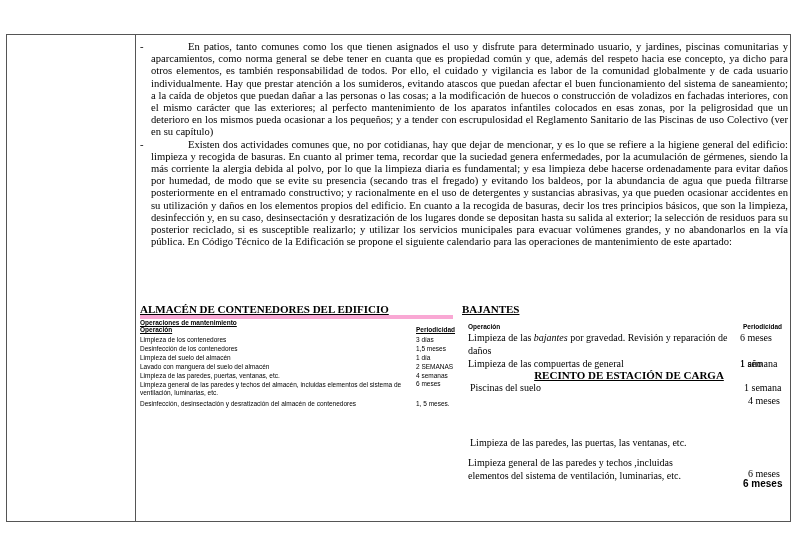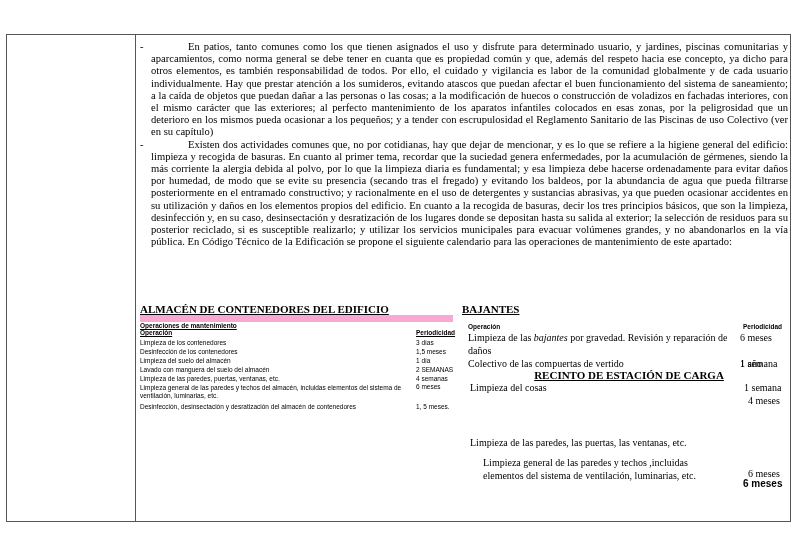--- a/index.html
+++ b/index.html
@@ -9,21 +9,21 @@
   .content { position:absolute; left:140px; top:41px; width:648px; }
   .serif { font-family:"Liberation Serif", "DejaVu Serif", serif; }
   .sans { font-family:"Liberation Sans", "DejaVu Sans", sans-serif; }
   .para { position:relative; font-size:10.6px; line-height:12.2px; text-align:justify; padding-left:11px; }
   .para .dash { position:absolute; left:0; top:0; }
   .para .indent { display:inline-block; width:37px; }
   .tables { position:absolute; left:140px; top:304px; width:648px; height:160px; }
   .left-tbl { position:absolute; left:0; top:0; width:318px; }
   .right-tbl { position:absolute; left:322px; top:0; width:328px; }
   .h-big { font-size:11px; font-weight:bold; text-decoration:underline; }
-  .left-title { border-bottom:7px solid #f9a8d4; width:313px; line-height:11px; }
+  .left-title { border-bottom:4px solid #f9a8d4; width:313px; line-height:11px; }
   .h-small { font-size:6.5px; font-weight:bold; text-decoration:underline; line-height:7px; }
   .row { position:relative; font-size:6.5px; line-height:9px; }
   .row .op { display:inline-block; width:274px; vertical-align:top; }
   .row .per { position:absolute; left:276px; top:0; }
   .row.tall { line-height:8px; padding-top:1px; padding-bottom:2px; }
   .r-row { position:relative; font-size:10px; line-height:13px; }
   .r-row .op { display:inline-block; padding-left:6px; width:266px; }
   .r-row .per { position:absolute; left:278px; top:0; }
   .r-head { font-size:6.5px; font-weight:bold; line-height:9px; position:relative; padding-left:6px; }
   .r-head .per { position:absolute; left:281px; top:0; }
@@ -63,22 +63,22 @@
 
   <div class="right-tbl">
     <div class="h-big serif" style="padding-left:0; line-height:11px;">BAJANTES</div>
     <div style="height:7px;"></div>
     <div class="r-head sans">
       <span>Operación</span>
       <span class="per">Periodicidad</span>
     </div>
     <div class="r-row serif"><span class="op"><span>Limpieza de las </span><em>bajantes</em><span> por gravedad. Revisión y reparación de daños</span></span><span class="per">6 meses</span></div>
     <div class="r-row serif"><span class="per">1 año</span></div>
-    <div class="r-row serif"><span class="op"><span>Colectivo de las compuertas de vertido</span></span><span class="per">1 semana</span></div>
+    <div class="r-row serif"><span class="op"><span>Limpieza de las compuertas de general</span></span><span class="per">1 semana</span></div>
 
     <div class="h-big serif" style="padding-left:6px; line-height:11px;text-align:center;">RECINTO DE ESTACIÓN DE CARGA</div>
-    <div class="r-row serif"><span class="op" style="padding-left:8px;">Limpieza del cosas</span><span class="per" style="left:282px;">1 semana</span></div>
+    <div class="r-row serif"><span class="op" style="padding-left:8px;">Piscinas del suelo</span><span class="per" style="left:282px;">1 semana</span></div>
     <div class="r-row serif"><span class="op" style="padding-left:8px;margin-top:42px;">Limpieza de las paredes, las puertas, las ventanas, etc.</span><span class="per" style="left:286px;">4 meses</span></div>
     <div style="height:7px;"></div>
-    <div class="r-row serif" style="height:21px;"><span class="op" style="padding-left:6px; width:240px;margin-left:15px;">Limpieza general de las paredes y techos ,incluidas elementos del sistema de ventilación, luminarias, etc.</span><span class="per" style="left:286px; top:10.5px;">6 meses</span></div>
+    <div class="r-row serif" style="height:21px;"><span class="op" style="padding-left:6px; width:240px;">Limpieza general de las paredes y techos ,incluidas elementos del sistema de ventilación, luminarias, etc.</span><span class="per" style="left:286px; top:10.5px;">6 meses</span></div>
     <div class="r-row serif"><span class="per bold-val" style="left:281px;">6 meses</span></div>
   </div>
 </div>
 
 </body></html>

